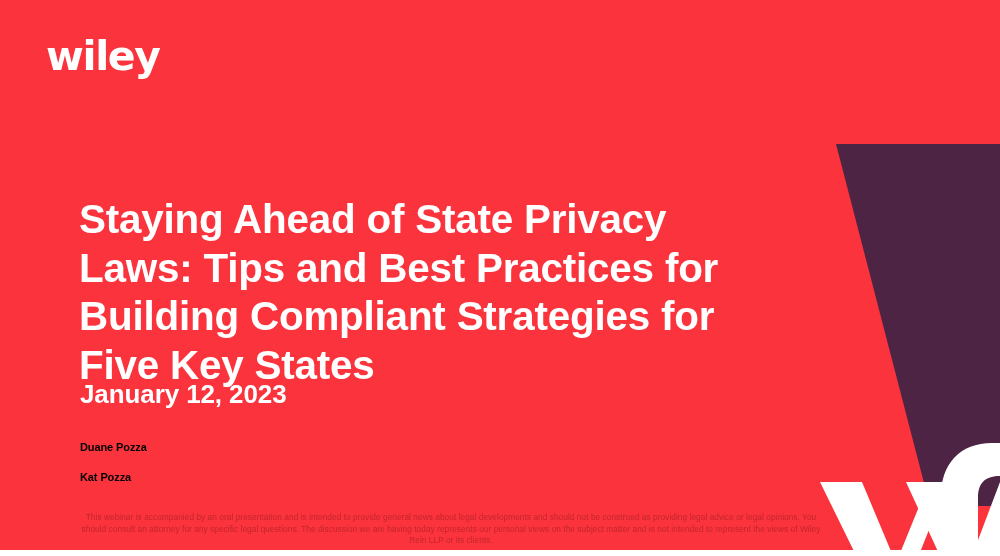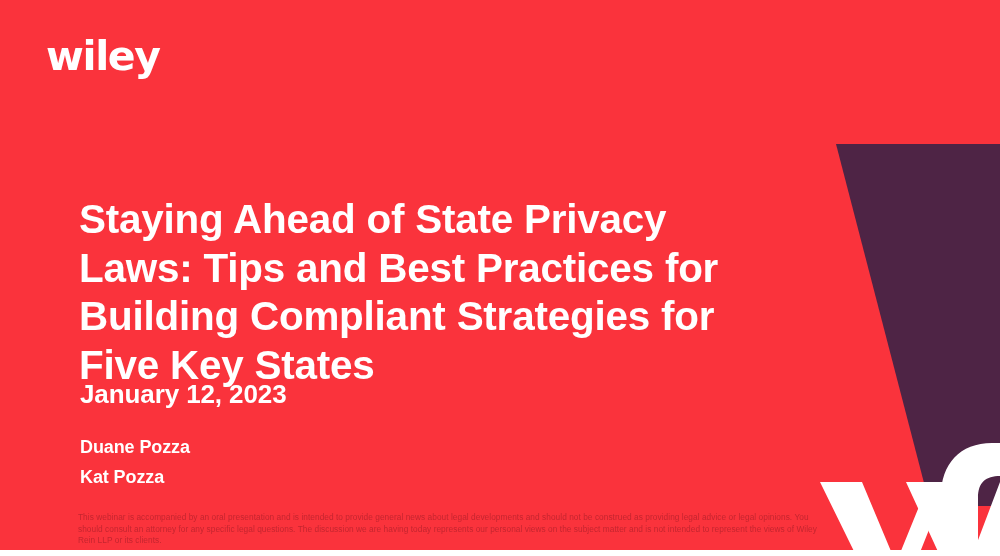--- a/index.html
+++ b/index.html
@@ -72,34 +72,34 @@
     line-height: 1;
   }
 
   .speakers {
     position: absolute;
     left: 80px;
     top: 432px;
     width: 420px;
   }
   .speaker {
-    color: #ffffff;
-    font-size: 18px;
+    color: #000000;
+    font-size: 11px;
     font-weight: 700;
     letter-spacing: -0.1px;
     line-height: 30px;
   }
 
   
   .disclaimer {
     position: absolute;
     left: 78px;
     top: 512px;
     width: 746px;
-    text-align: left;
+    text-align: center;
     color: #C4252F;
     font-size: 8.3px;
     line-height: 11.6px;
     letter-spacing: 0.05px;
     font-family: "Liberation Sans", sans-serif;
   }
 </style>
 </head>
 <body>
 

